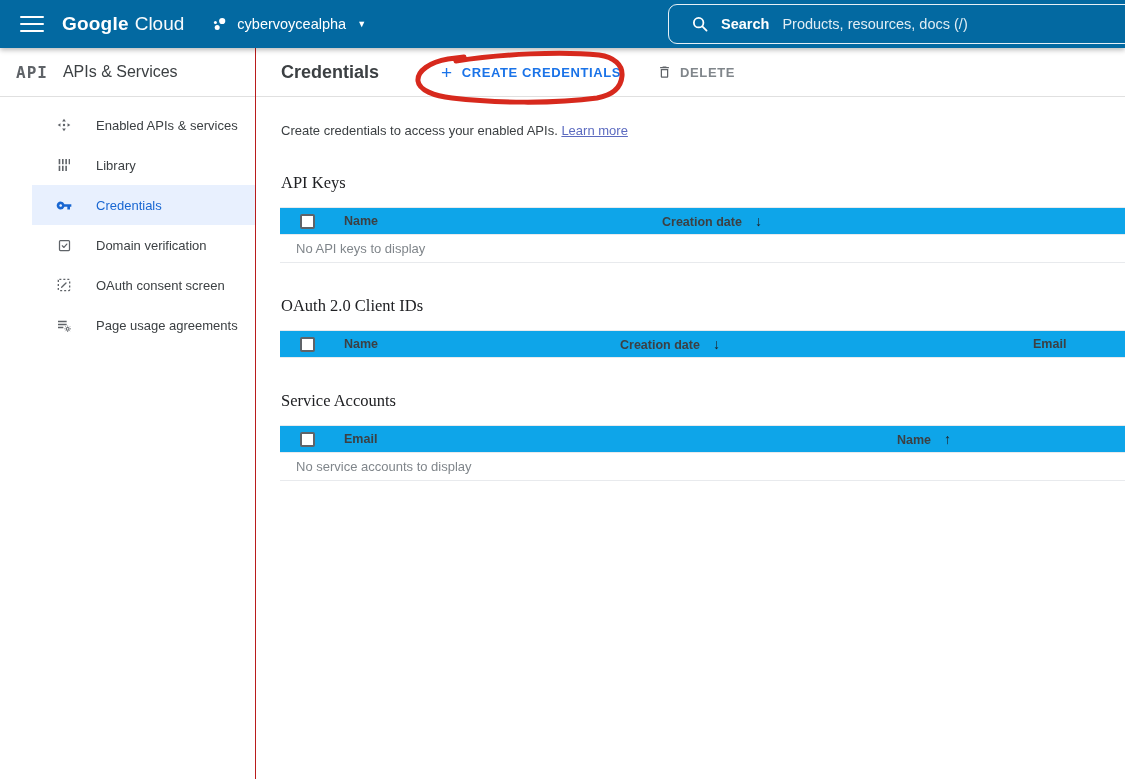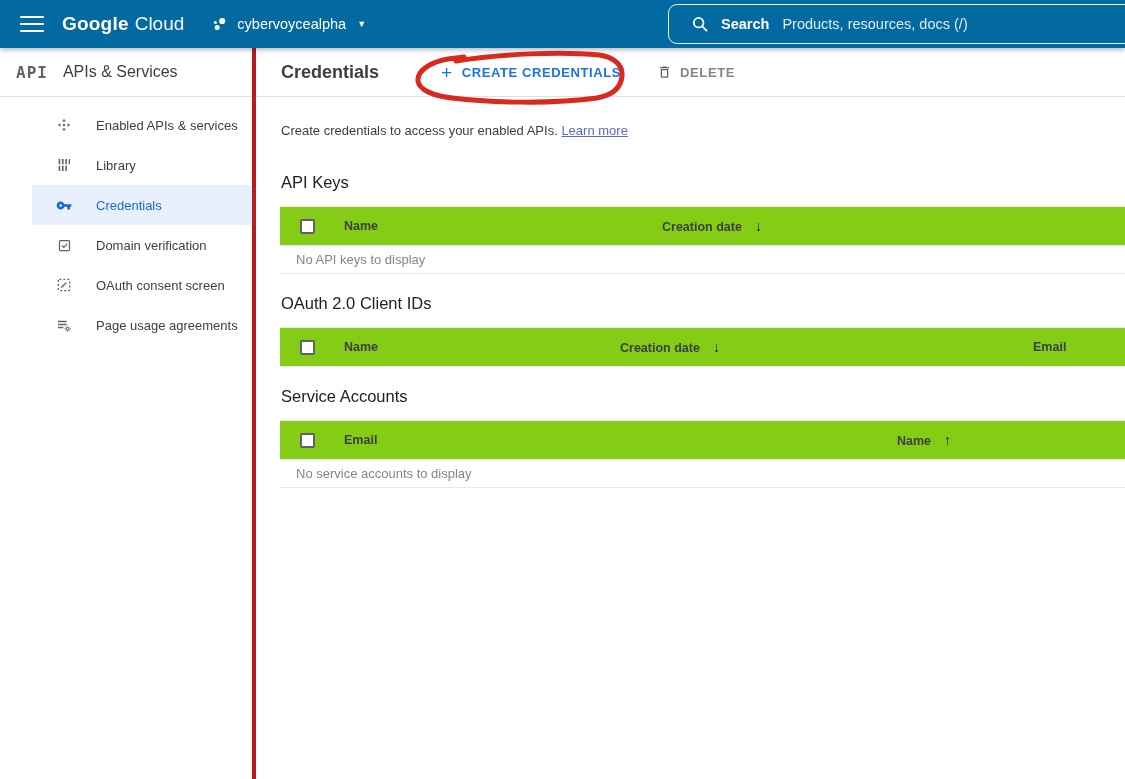--- a/index.html
+++ b/index.html
@@ -25,21 +25,21 @@
   .searchbar {
     position:absolute; left:668px; top:4px; height:40px; width:470px;
     border:1.5px solid rgba(255,255,255,0.9); border-radius:9px;
     display:flex; align-items:center; padding-left:22px; color:#fff;
   }
   .searchbar .s-label { font-weight:700; font-size:14.5px; margin-left:12px; }
   .searchbar .s-hint { font-size:14.5px; margin-left:13px; color:rgba(255,255,255,0.88); }
 
   
   .shell { display:flex; height:731px; }
-  .sidebar { width:256px; flex-shrink:0; border-right:4px solid #b91c1c; background:#fff; }
+  .sidebar { width:256px; flex-shrink:0; border-right:1px solid #b91c1c; background:#fff; }
   .sb-header { height:49px; border-bottom:1px solid #e0e0e0; display:flex; align-items:center; padding-left:16px; gap:15px; }
   .api-logo { font-family:"DejaVu Sans Mono", monospace; font-weight:700; font-size:16px; color:#5f6368; letter-spacing:1px; }
   .sb-title { font-size:16px; color:#3c4043; }
   .nav { padding-top:8px;padding-left:32px; }
   .nav-item { height:40px; display:flex; align-items:center; padding-left:24px; gap:24px; font-size:13px; color:#3c4043; cursor:pointer; }
   .nav-item .nicon { width:16px; height:16px; flex-shrink:0; display:flex; align-items:center; justify-content:center; }
   .nav-item.selected { background:#e8f0fe; color:#1967d2; }
 
   
   .main { flex:1; min-width:0; position:relative; }
@@ -48,39 +48,39 @@
   .btn { display:flex; align-items:center; background:none; border:none; cursor:pointer;
          font-family:"Liberation Sans", sans-serif; font-size:13px; font-weight:700; letter-spacing:0.6px; }
   .create-btn { margin-left:62px; color:#1a73e8; gap:9px; }
   .create-btn .plus { font-size:19px; font-weight:400; line-height:1; }
   .delete-btn { margin-left:36px; color:#80868b; gap:8px; }
   .annotation { position:absolute; left:150px; top:-5px; width:222px; height:70px; z-index:30; pointer-events:none; }
 
   .intro { margin:26px 16px 0 25px; font-size:13px; color:#3c4043; }
   .learn-more { color:#5c6bc0; text-decoration:underline; cursor:pointer; }
 
-  .section-title { margin:35px 0 0 25px; font-size:16.5px; font-weight:400; color:#202124; }
+  .section-title { margin:35px 0 0 25px; font-size:16.5px; font-weight:400; color:#202124;font-family:Liberation Serif, serif; }
 
   .tbl { margin-left:24px; width:calc(100% - 24px); margin-top:14px; }
-  .tbl-header { display:grid; height:40px; align-items:center; background:#84cc16;
+  .tbl-header { display:grid; height:28px; align-items:center; background:#0ea5e9;
                 border-top:1px solid #e8eaed; border-bottom:1px solid #e8eaed;
                 font-size:12.5px; font-weight:700; color:#3c4043; }
   .tbl-row { display:grid; height:29px; align-items:center; border-bottom:1px solid #e8eaed; font-size:13px; }
   .g-apikeys { grid-template-columns:48px 318px 1fr; }
   .g-oauth   { grid-template-columns:48px 276px 413px 1fr; }
   .g-sa      { grid-template-columns:48px 553px 1fr; }
   .cell { padding-left:16px; white-space:nowrap; overflow:hidden; }
   .cb-cell { padding-left:20px; }
   .checkbox { width:15px; height:15px; border:2px solid #5f6368; border-radius:2px; background:#fff; cursor:pointer; }
   .sort-arrow { margin-left:13px; font-size:14px; font-weight:700; color:#202124; }
   .empty-row { height:28px; display:flex; align-items:center; padding-left:16px;
                border-bottom:1px solid #e8eaed; font-size:13px; color:#80868b; margin-left:24px; width:calc(100% - 24px); }
   .muted { color:#5f6368; }
   .vlink { color:#7b1fa2; text-decoration:underline; cursor:pointer; }
-  .mt33 { margin-top:20px; }
+  .mt33 { margin-top:33px; }
 </style>
 </head>
 <body>
 
 <header class="topbar">
   <div class="hamburger">
     <div></div>
       <div></div>
       <div></div>
   </div>

